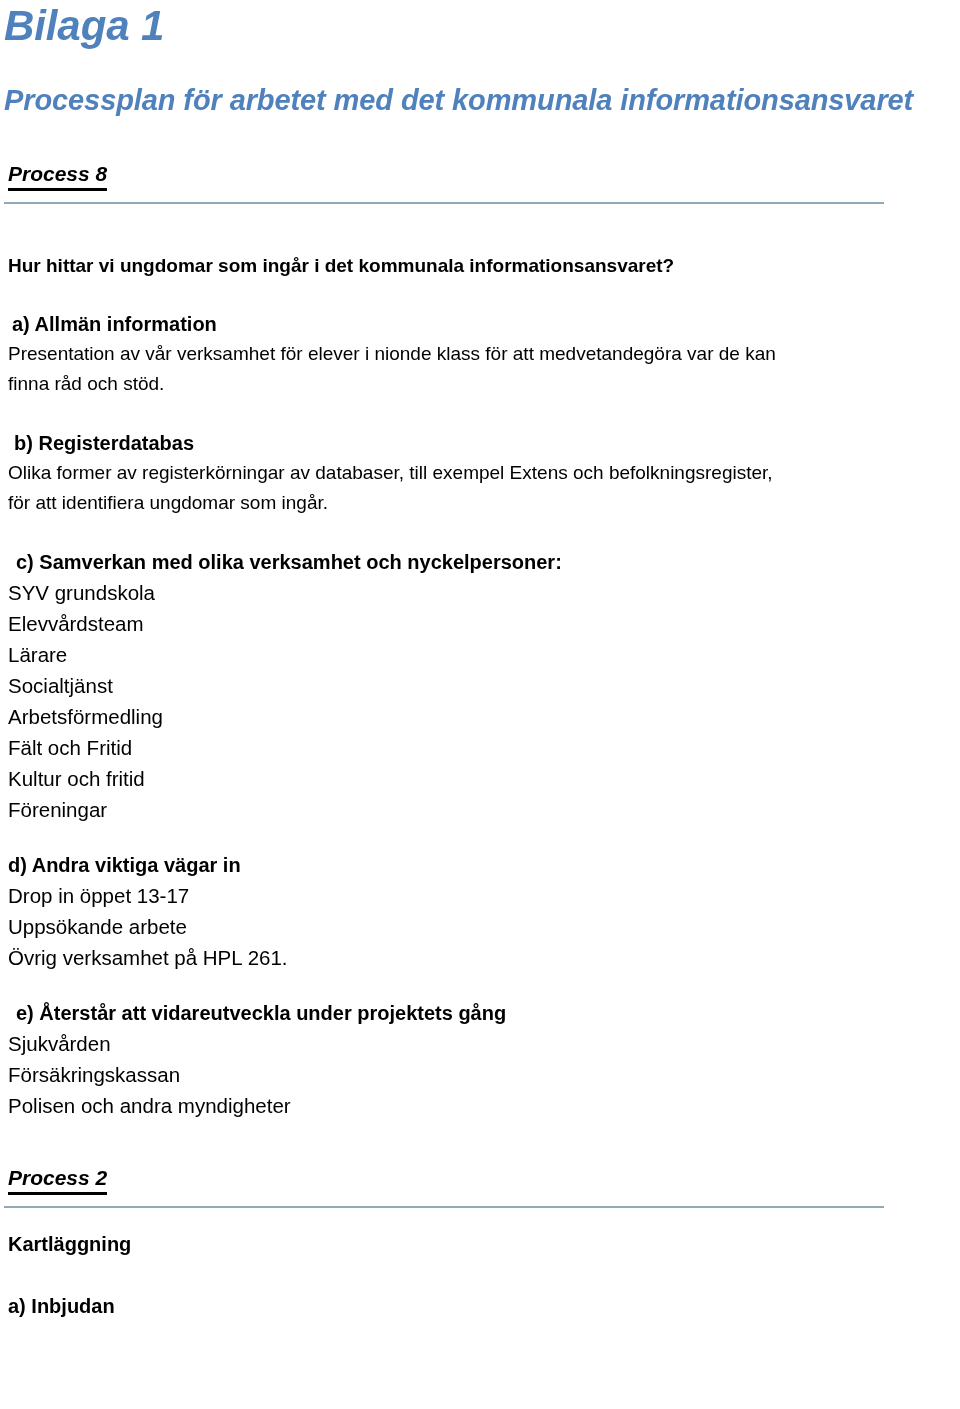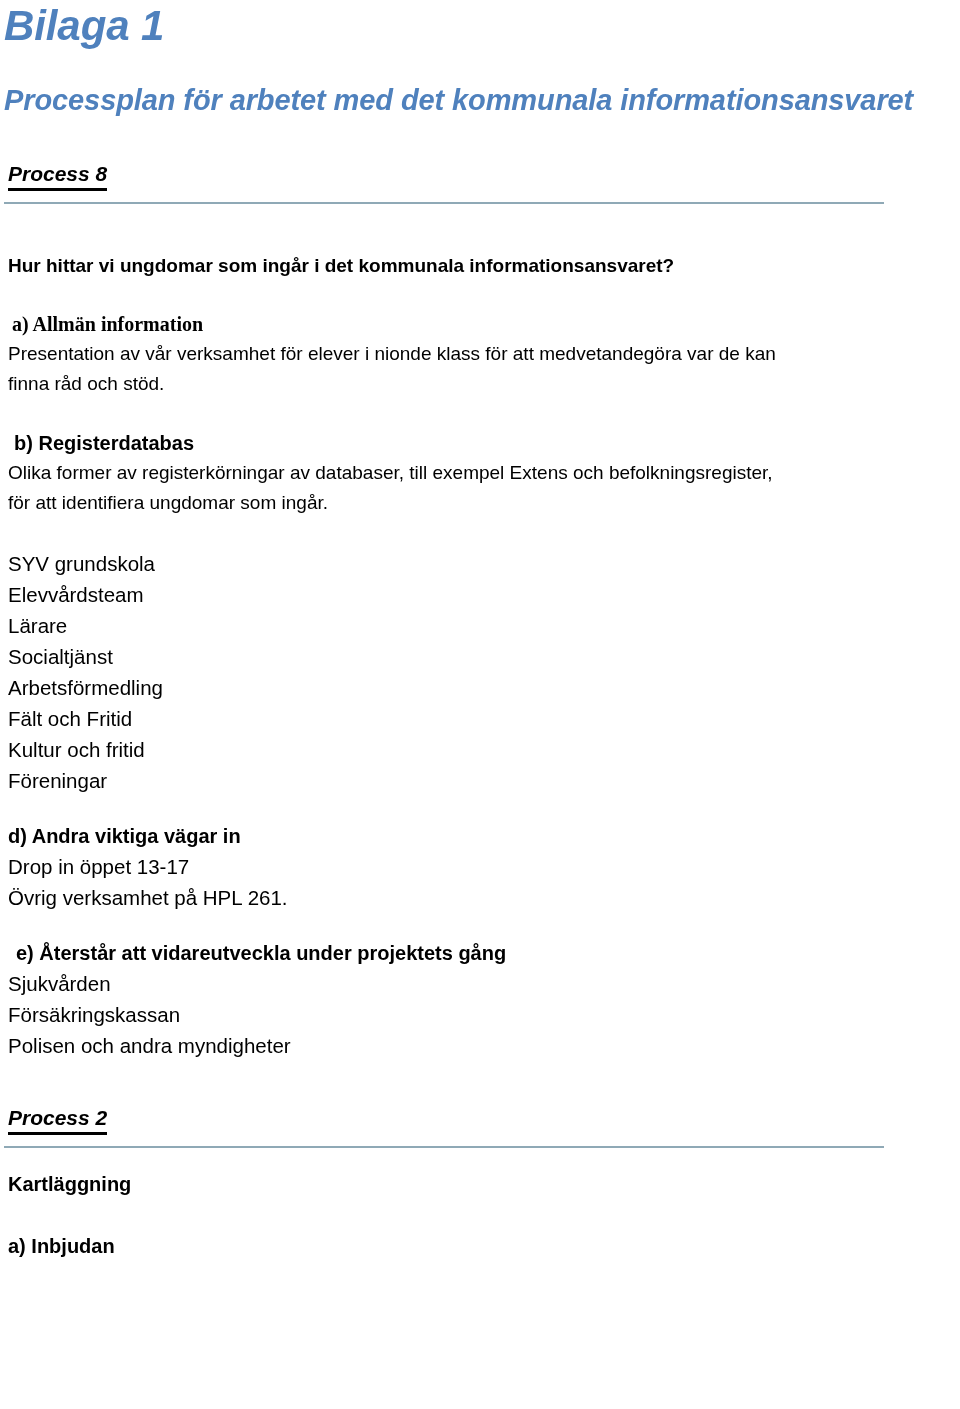--- a/index.html
+++ b/index.html
@@ -81,21 +81,21 @@
   .section-sub {
     margin-top: 26px;
   }
 
   .sec-heading {
     font-size: 20px;
     line-height: 29px;
     font-weight: bold;
     margin-left: 10px;
   }
-  .sec-heading--a  { margin-left: 8px; font-family: Liberation Serif, serif;  }
+  .sec-heading--a  { margin-left: 8px;  }
   .sec-heading--b  { margin-left: 10px; }
   .sec-heading--c  { margin-left: 12px; }
   .sec-heading--d  { margin-left: 4px;  }
   .sec-heading--e  { margin-left: 12px; }
 
   .body-line {
     font-size: 19px;
     line-height: 30px;
     font-weight: normal;
     margin-left: 4px;
@@ -145,36 +145,38 @@
     <div class="body-line">finna råd och stöd.</div>
   </div>
 
   <div class="section">
     <div class="sec-heading sec-heading--b">b) Registerdatabas</div>
     <div class="body-line">Olika former av registerkörningar av databaser, till exempel Extens och befolkningsregister,</div>
     <div class="body-line">för att identifiera ungdomar som ingår.</div>
   </div>
 
   <div class="section">
+    <div class="sec-heading sec-heading--c">c) Samverkan med olika verksamhet och nyckelpersoner:</div>
     <ul class="list">
       <li>SYV grundskola</li>
       <li>Elevvårdsteam</li>
       <li>Lärare</li>
       <li>Socialtjänst</li>
       <li>Arbetsförmedling</li>
       <li>Fält och Fritid</li>
       <li>Kultur och fritid</li>
       <li>Föreningar</li>
     </ul>
   </div>
 
   <div class="section-sub">
     <div class="sec-heading sec-heading--d">d) Andra viktiga vägar in</div>
     <ul class="list">
       <li>Drop in öppet 13-17</li>
+      <li>Uppsökande arbete</li>
       <li>Övrig verksamhet på HPL 261.</li>
     </ul>
   </div>
 
   <div class="section-sub">
     <div class="sec-heading sec-heading--e">e) Återstår att vidareutveckla under projektets gång</div>
     <ul class="list">
       <li>Sjukvården</li>
       <li>Försäkringskassan</li>
       <li>Polisen och andra myndigheter</li>

